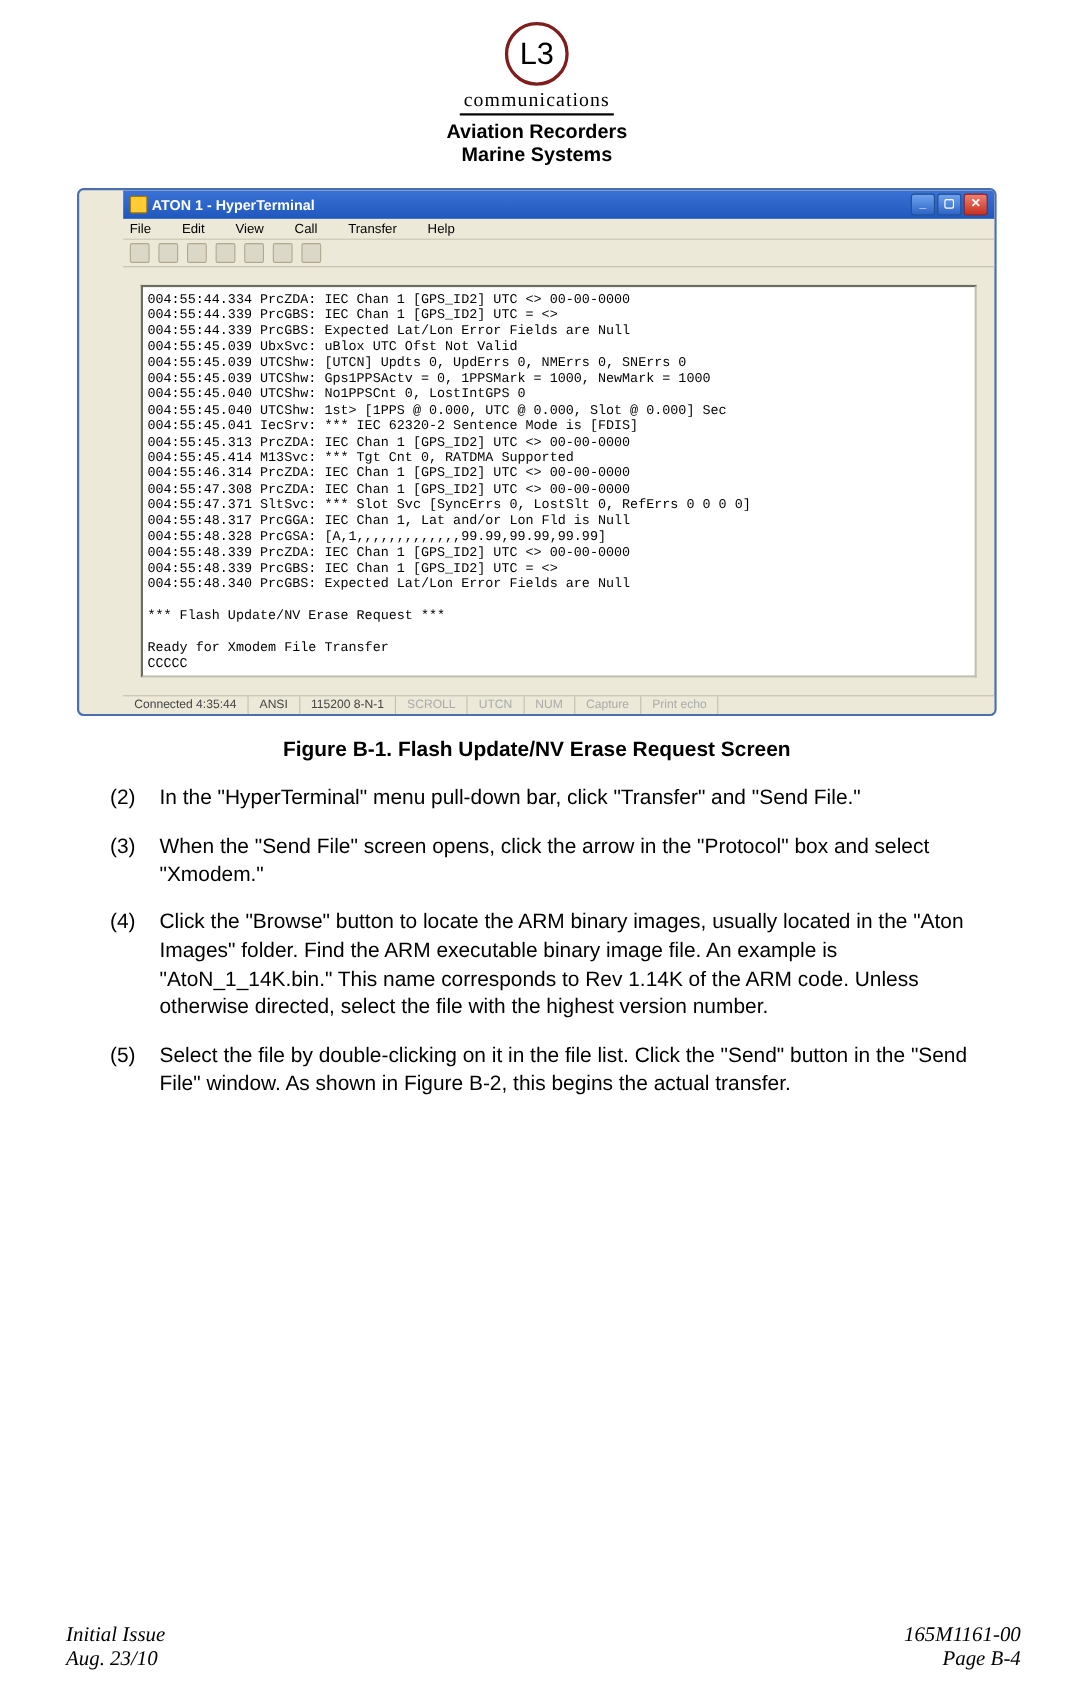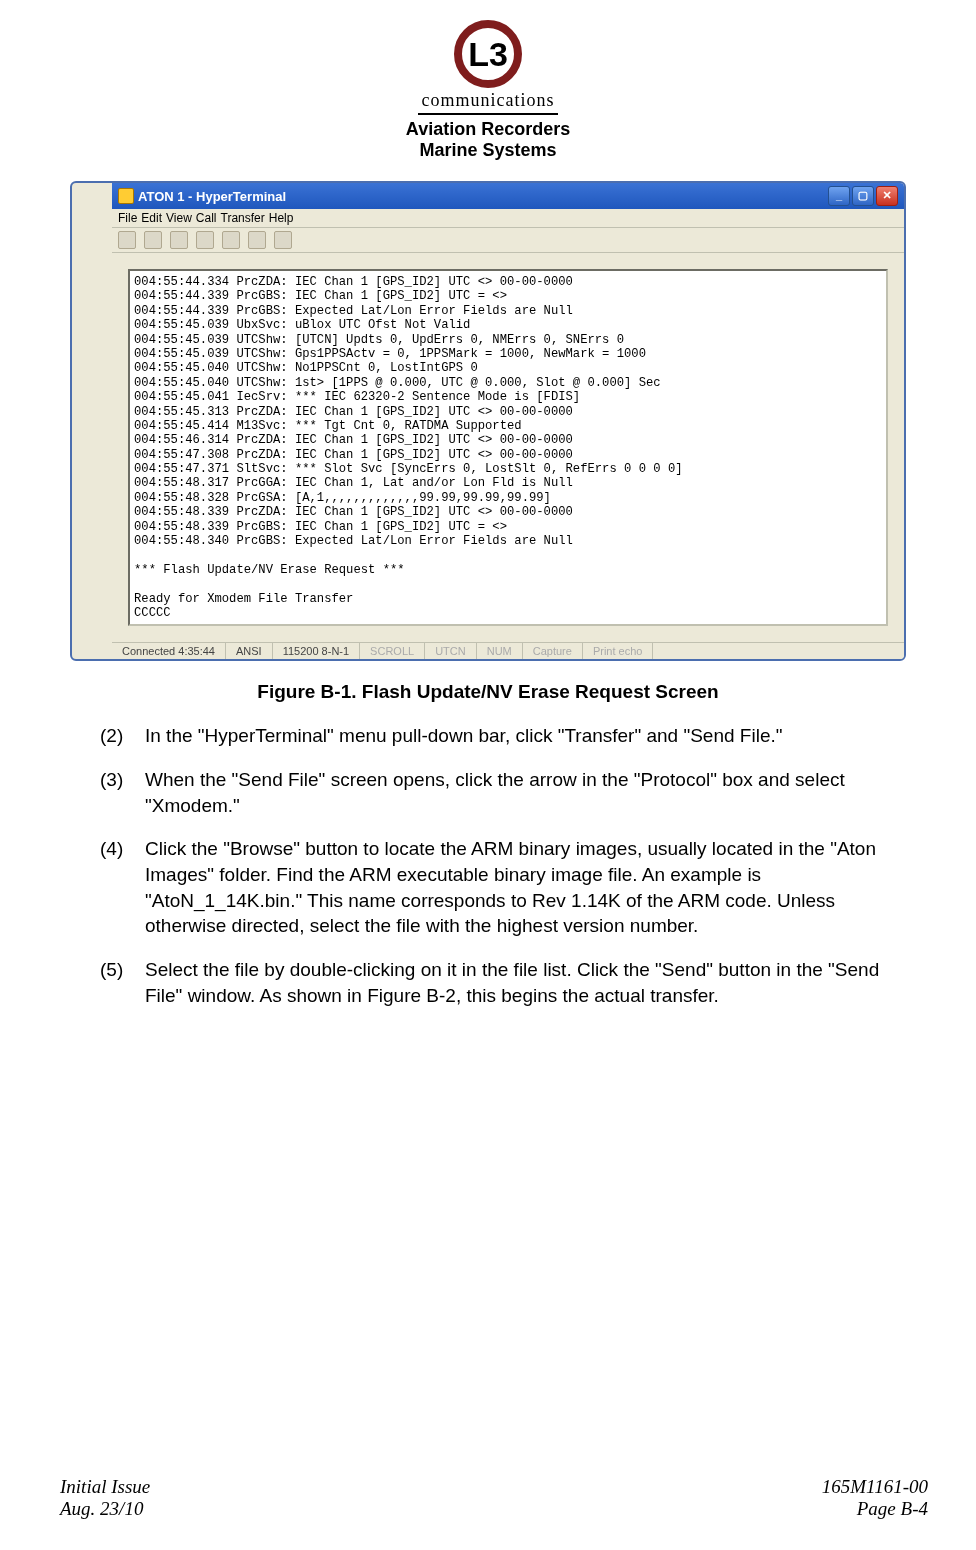--- a/index.html
+++ b/index.html
@@ -19,28 +19,28 @@
   .header {
     text-align: center;
     margin-bottom: 20px;
   }
   .logo {
     display: inline-block;
   }
   .logo-circle {
     width: 52px;
     height: 52px;
-    border: 8px solid #7f1d1d;
+    border: 3px solid #7f1d1d;
     border-radius: 50%;
     display: flex;
     align-items: center;
     justify-content: center;
     margin: 0 auto;
-    font-weight: bold;
-    font-size: 34px;
+    font-weight: normal;
+    font-size: 28px;
     font-family: Arial, sans-serif;
   }
   .logo-text {
     font-family: "Times New Roman", serif;
     font-size: 18px;
     letter-spacing: 1px;
     border-bottom: 2px solid #000;
     display: inline-block;
     padding: 0 4px 2px 4px;
     margin-top: 2px;
@@ -102,21 +102,21 @@
   }
   .win-btn.close {
     background: linear-gradient(to bottom, #f08070, #c73020);
     border-color: #a01e10;
   }
   .menubar {
     background: #ece9d8;
     font-size: 12px;
     padding: 2px 6px;
     display: flex;
-    gap: 4px;
+    gap: 28px;
     border-bottom: 1px solid #c0c0b0;
   }
   .toolbar {
     background: #ece9d8;
     padding: 3px 6px;
     display: flex;
     gap: 8px;
     border-bottom: 1px solid #c0c0b0;
   }
   .tb-icon {

